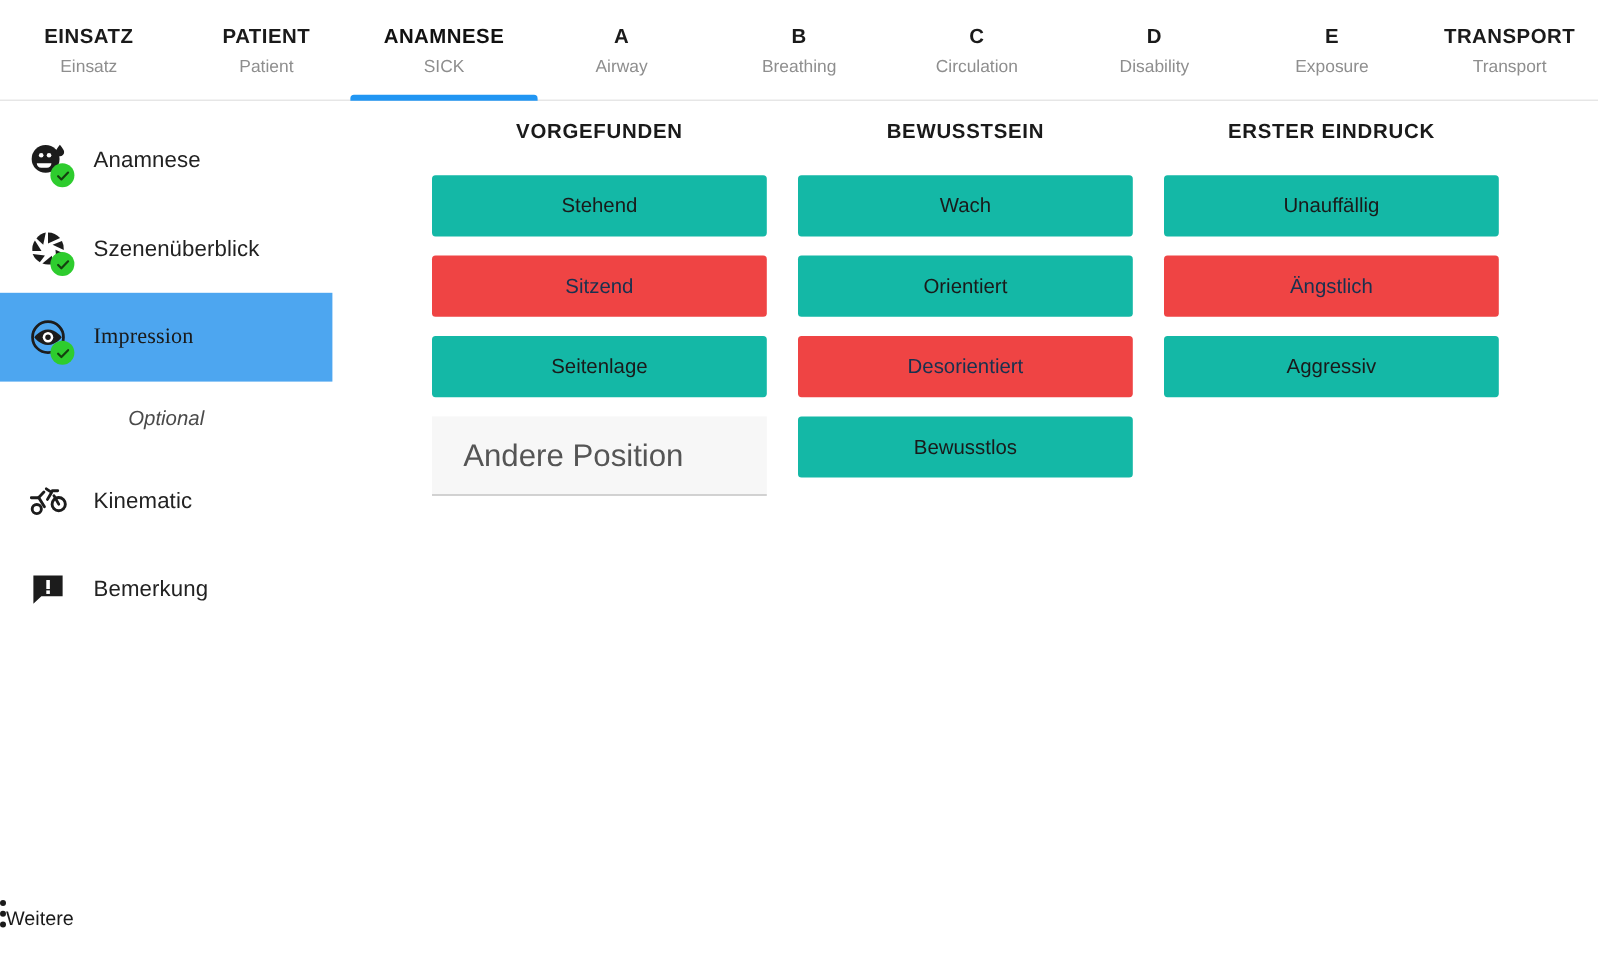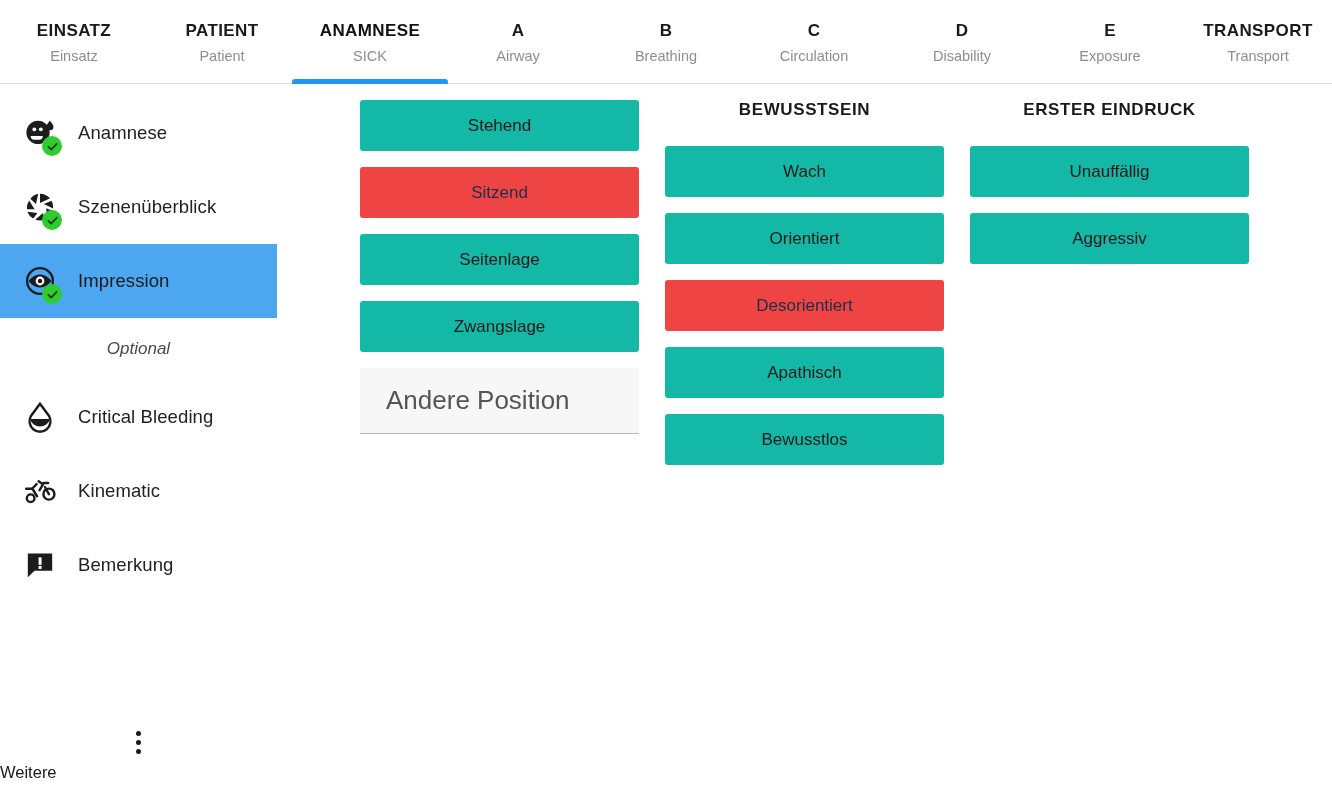--- a/index.html
+++ b/index.html
@@ -84,20 +84,21 @@
     align-items: center;
     height: 74px;
     width: 277px;
     padding-left: 20px;
     box-sizing: border-box;
     cursor: pointer;
     user-select: none;
   }
   .nav-item.selected {
     background: #4da6f0;
+    font-family: Liberation Serif, serif;
   }
   .nav-icon {
     width: 40px;
     height: 40px;
     flex: 0 0 40px;
     position: relative;
     display: flex;
     align-items: center;
     justify-content: center;
   }
@@ -133,21 +134,21 @@
     color: #4a4a4a;
     user-select: none;
   }
 
   .weitere {
     position: absolute;
     left: 0;
     bottom: 18px;
     width: 277px;
     display: flex;
-    flex-direction: column;
+    align-items: center;
     cursor: pointer;
     user-select: none;
   }
   .dots {
     display: flex;
     flex-direction: column;
     align-items: center;
     gap: 4px;
     margin-bottom: 9px;
   }
@@ -330,29 +331,20 @@
             </span>
           </span>
           <span class="nav-label">Impression</span>
         </div>
       </div>
     <div class="optional-label">Optional</div>
     <div id="sidebar-optional">
         <div class="nav-item">
           <span class="nav-icon">
             <svg width="34" height="34" viewBox="0 0 24 24" fill="none">
-              <path d="M12 2.6 5.6 11.3a7.4 7.4 0 1 0 12.8 0z" stroke="#1c1c1c" stroke-width="1.7" fill="none"></path>
-              <path d="M4.9 13.4h14.2a7.4 7.4 0 0 1-14.2 0z" fill="#1c1c1c"></path>
-            </svg>
-          </span>
-          <span class="nav-label">Critical Bleeding</span>
-        </div>
-        <div class="nav-item">
-          <span class="nav-icon">
-            <svg width="34" height="34" viewBox="0 0 24 24" fill="none">
               <g stroke="#1c1c1c" stroke-width="1.7" fill="none" stroke-linecap="round" stroke-linejoin="round">
                 <circle cx="5.4" cy="17.1" r="2.7"></circle>
                 <circle cx="18.3" cy="14.2" r="3.9"></circle>
                 <path d="M2.2 10.4h4.4l3.3 5.3"></path>
                 <path d="M9.6 7.1 6.4 10.4"></path>
                 <path d="M11 5.2l3.1 2.1-2.4 4.1"></path>
                 <path d="M14.6 6.3h3.1"></path>
                 <path d="M18.3 14.2 15.5 9.2"></path>
               </g>
             </svg>
@@ -376,35 +368,35 @@
           <i></i>
           <i></i>
           <i></i>
         </span>
       <span class="weitere-label">Weitere</span>
     </div>
   </div>
 
   <div class="columns" id="columns">
       <div class="column">
+        <div class="col-head">VORGEFUNDEN</div>
         <button class="opt-btn">Stehend</button>
         <button class="opt-btn selected">Sitzend</button>
         <button class="opt-btn">Seitenlage</button>
-        <button class="opt-btn">Zwangslage</button>
         <div class="text-field">
           <input type="text" placeholder="Andere Position" style="">
         </div>
       </div>
       <div class="column">
         <div class="col-head">BEWUSSTSEIN</div>
         <button class="opt-btn">Wach</button>
         <button class="opt-btn">Orientiert</button>
         <button class="opt-btn selected">Desorientiert</button>
-        <button class="opt-btn">Apathisch</button>
         <button class="opt-btn">Bewusstlos</button>
       </div>
       <div class="column">
         <div class="col-head">ERSTER EINDRUCK</div>
         <button class="opt-btn">Unauffällig</button>
+        <button class="opt-btn selected">Ängstlich</button>
         <button class="opt-btn">Aggressiv</button>
       </div>
     </div>
 </div>
 
 </body></html>

